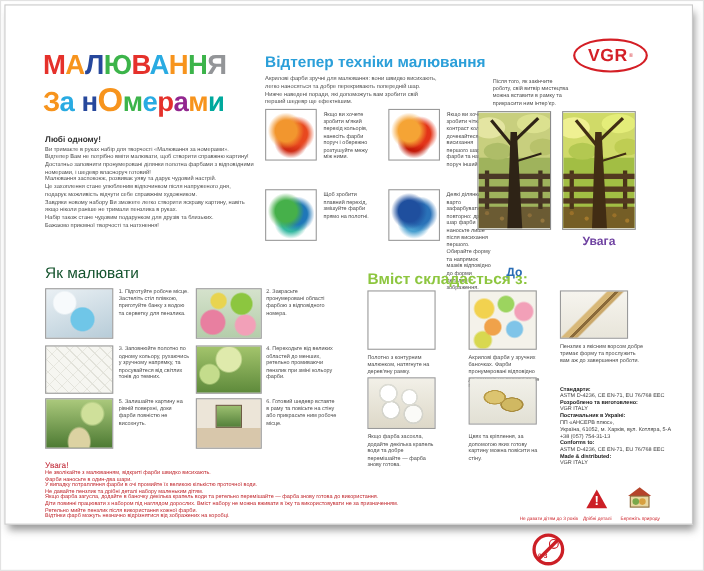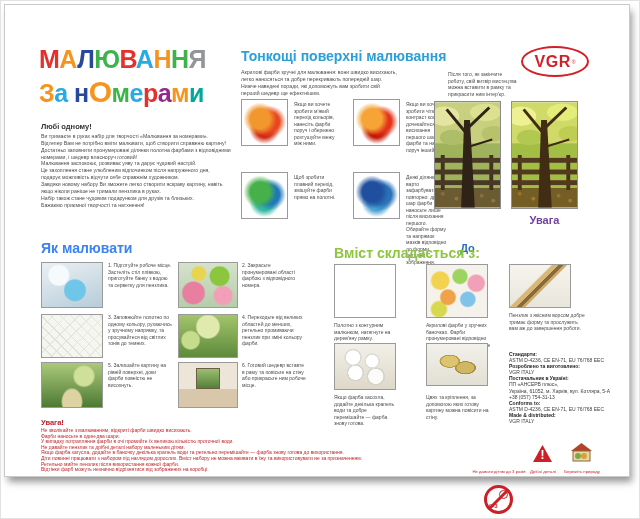--- a/index.html
+++ b/index.html
@@ -7,23 +7,23 @@
   body { font-family:"Liberation Sans", sans-serif; }
   .stage { position:relative; width:640px; height:519px; background:#fff; overflow:hidden; border:1px solid #e2e2e2; }
   .page { position:absolute; left:3px; top:3px; width:626px; height:473px; background:#fff;
           border:1px solid #c9c9c9; box-shadow:3px 6px 7px -1px rgba(70,70,70,.55); }
   .abs { position:absolute; }
 
   
   .title-line { font-weight:bold; font-size:25px; letter-spacing:-0.5px; line-height:1; white-space:nowrap; }
   .title-line .big-o { font-size:30px; }
   .h-blue   { color:#2b9fd9; font-weight:bold; font-size:14px; }
-  .h-orange { color:#3b82f6; font-weight:bold; font-size:14px; }
+  .h-orange { color:#14532d; font-weight:normal; font-size:14px; }
   .h-green  { color:#8dc63f; font-weight:bold; font-size:14px; }
-  .h-red    { color:#be1e2d; font-weight:bold; font-size:7.5px; }
+  .h-red    { color:#be1e2d; font-weight:normal; font-size:7.5px; }
   .h-small  { color:#333; font-weight:bold; font-size:7.5px; }
 
   .tiny  { font-size:5.2px; line-height:1.32; color:#4d4d4d; white-space:pre-line; }
   .cap   { font-size:5px;   line-height:1.3;  color:#4d4d4d; }
   .warn  { font-size:5px;   line-height:1.12; color:#c0272d; white-space:pre-line; }
   .photo { border:1px solid #9a9a9a; }
 
   
   .logo { width:68px; height:31px; border:2.5px solid #d41f26; border-radius:50%;
           display:flex; align-items:center; justify-content:center; background:#fff; }
@@ -104,36 +104,36 @@
 Достатньо заповнити пронумеровані ділянки полотна фарбами з відповідними
 номерами, і шедевр власноруч готовий!
 Малювання заспокоює, розвиває уяву та дарує чудовий настрій.
 Це захоплення стане улюбленим відпочинком після напруженого дня,
 подарує можливість відчути себе справжнім художником.
 Завдяки новому набору Ви зможете легко створити яскраву картину, навіть
 якщо ніколи раніше не тримали пензлика в руках.
 Набір також стане чудовим подарунком для друзів та близьких.
 Бажаємо приємної творчості та натхнення!</div>
 
-  <div class="abs h-blue" style="left:240px; top:47px;">Тонкощі поверхні малювання</div>
+  <div class="abs h-blue" style="left:240px; top:47px;">Відтепер техніки малювання</div>
   <div class="abs tiny" style="left:240px; top:68px; width:196px;">Акрилові фарби зручні для малювання: вони швидко висихають,
 легко наносяться та добре перекривають попередній шар.
 Нижче наведені поради, які допоможуть вам зробити свій
 перший шедевр ще ефектнішим.</div>
 
   <div class="abs swatch" style="left: 240px; top: 98px; background: radial-gradient(circle at 40% 42%, rgb(242, 150, 46) 0px, rgb(242, 150, 46) 26%, rgba(0, 0, 0, 0) 44%), radial-gradient(circle at 62% 48%, rgb(232, 72, 31) 0px, rgb(232, 72, 31) 26%, rgba(0, 0, 0, 0) 44%), radial-gradient(circle at 50% 64%, rgb(207, 44, 21) 0px, rgb(207, 44, 21) 24%, rgba(0, 0, 0, 0) 42%), rgb(255, 255, 255);"></div>
   <div class="abs cap" style="left:293px; top:100px; width:47px;">Якщо ви хочете зробити м'який перехід кольорів, нанесіть фарби поруч і обережно розтушуйте межу між ними.</div>
   <div class="abs swatch" style="left: 352px; top: 98px; background: radial-gradient(circle at 40% 42%, rgb(245, 164, 53) 0px, rgb(245, 164, 53) 26%, rgba(0, 0, 0, 0) 44%), radial-gradient(circle at 62% 48%, rgb(227, 52, 25) 0px, rgb(227, 52, 25) 26%, rgba(0, 0, 0, 0) 44%), radial-gradient(circle at 50% 64%, rgb(194, 24, 7) 0px, rgb(194, 24, 7) 24%, rgba(0, 0, 0, 0) 42%), rgb(255, 255, 255);"></div>
   <div class="abs cap" style="left:405px; top:100px; width:43px;">Якщо ви хочете зробити чіткий контраст кольорів, дочекайтеся висихання першого шару фарби та нанесіть поруч інший колір.</div>
   <div class="abs swatch" style="left: 240px; top: 171px; background: radial-gradient(circle at 40% 42%, rgb(70, 176, 74) 0px, rgb(70, 176, 74) 26%, rgba(0, 0, 0, 0) 44%), radial-gradient(circle at 62% 48%, rgb(31, 119, 184) 0px, rgb(31, 119, 184) 26%, rgba(0, 0, 0, 0) 44%), radial-gradient(circle at 50% 64%, rgb(53, 184, 160) 0px, rgb(53, 184, 160) 24%, rgba(0, 0, 0, 0) 42%), rgb(255, 255, 255);"></div>
   <div class="abs cap" style="left:293px; top:173px; width:47px;">Щоб зробити плавний перехід, змішуйте фарби прямо на полотні.</div>
   <div class="abs swatch" style="left: 352px; top: 171px; background: radial-gradient(circle at 40% 42%, rgb(31, 79, 158) 0px, rgb(31, 79, 158) 26%, rgba(0, 0, 0, 0) 44%), radial-gradient(circle at 62% 48%, rgb(42, 114, 184) 0px, rgb(42, 114, 184) 26%, rgba(0, 0, 0, 0) 44%), radial-gradient(circle at 50% 64%, rgb(74, 160, 208) 0px, rgb(74, 160, 208) 24%, rgba(0, 0, 0, 0) 42%), rgb(255, 255, 255);"></div>
   <div class="abs cap" style="left:405px; top:173px; width:43px;">Деякі ділянки варто зафарбувати повторно: другий шар фарби наносьте лише після висихання першого. Обирайте форму та напрямок мазків відповідно до форми деталей зображення.</div>
 
-  <div class="abs logo" style="left:520px; top:45px;">
+  <div class="abs logo" style="left:520px; top:34px;">
     <span>VGR</span>
       <sup>®</sup>
   </div>
 
   <div class="abs cap" style="left:447px; top:70px; width:72px;">Після того, як закінчите роботу, свій витвір мистецтва можна вставити в рамку та прикрасити ним інтер'єр.</div>
 
   <svg class="abs tree" style="left:433px; top:100px;" width="67" height="108" viewBox="0 0 67 108">
     <rect width="67" height="108" fill="#9fb35c"></rect>
     <rect width="67" height="42" fill="#c8cf7e"></rect>
     <ellipse cx="10" cy="14" rx="15" ry="10" fill="#e9e9a8" opacity=".85"></ellipse>

